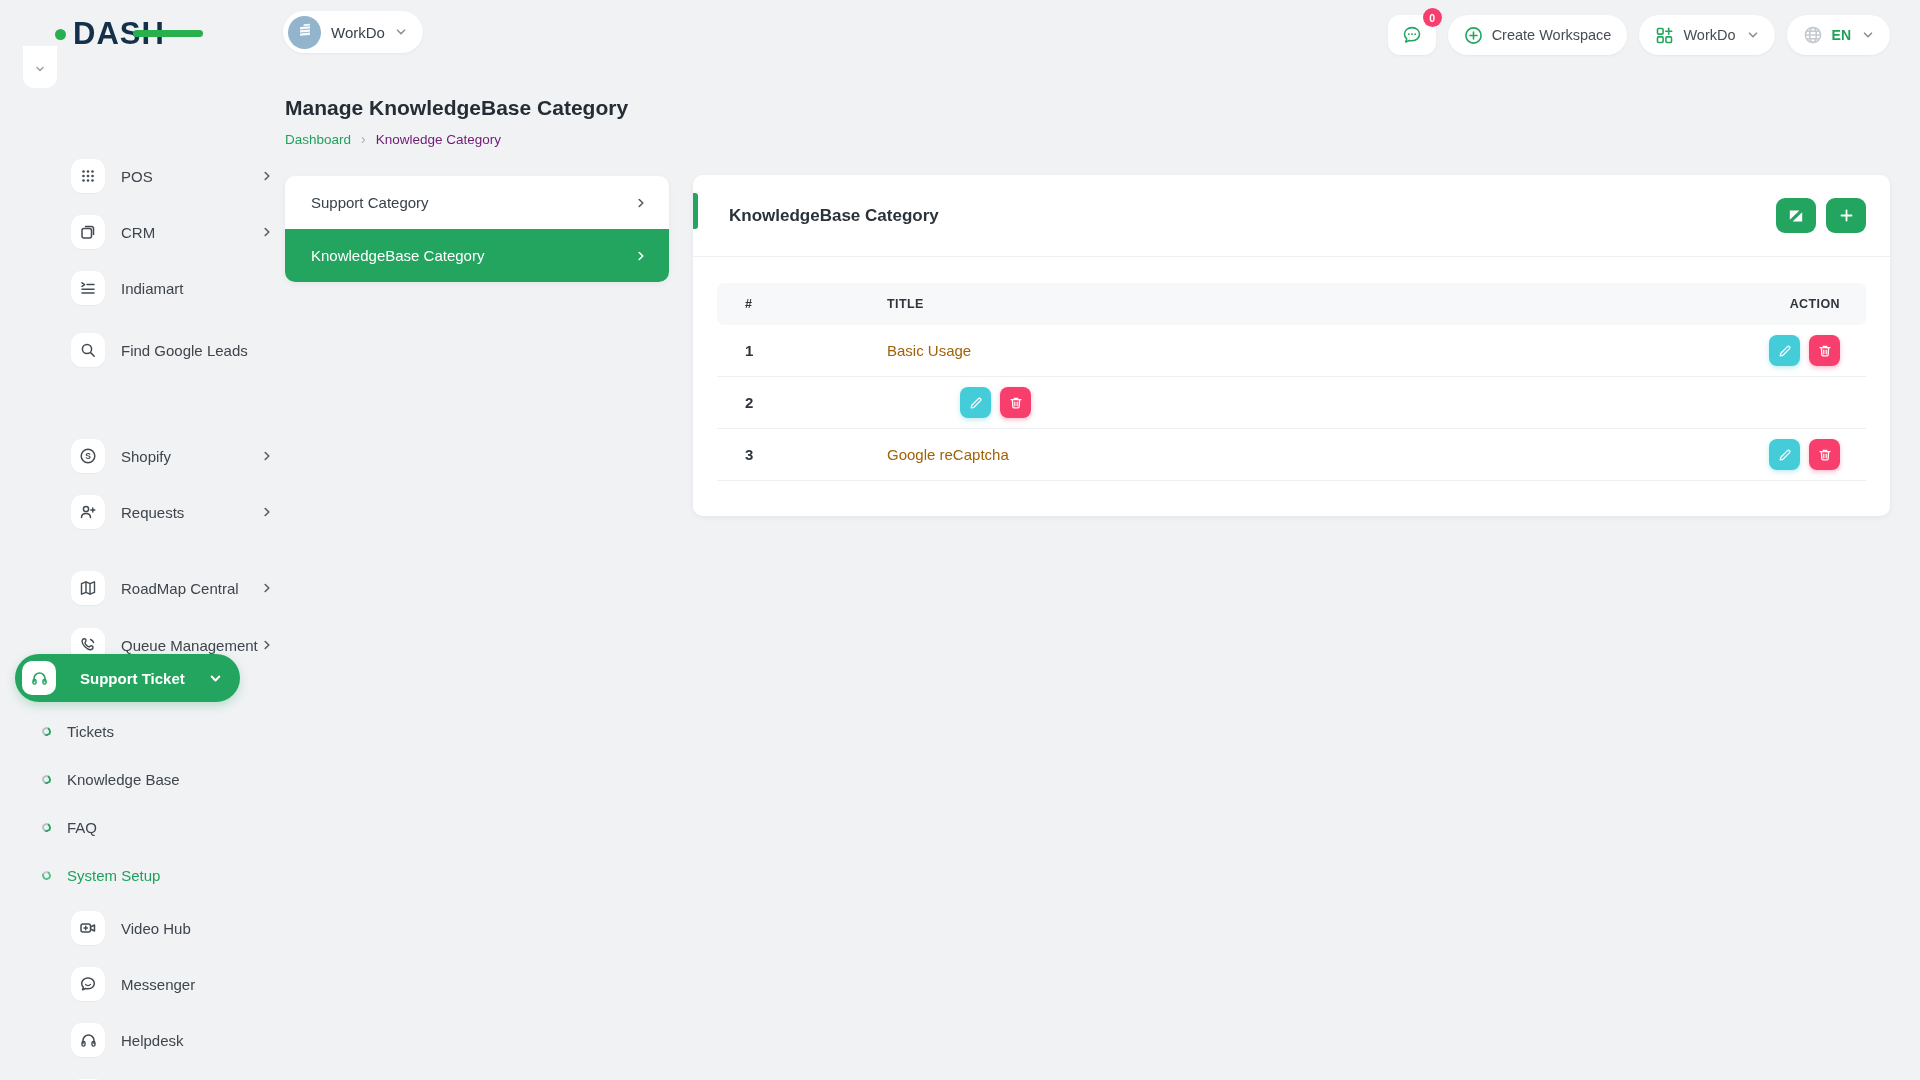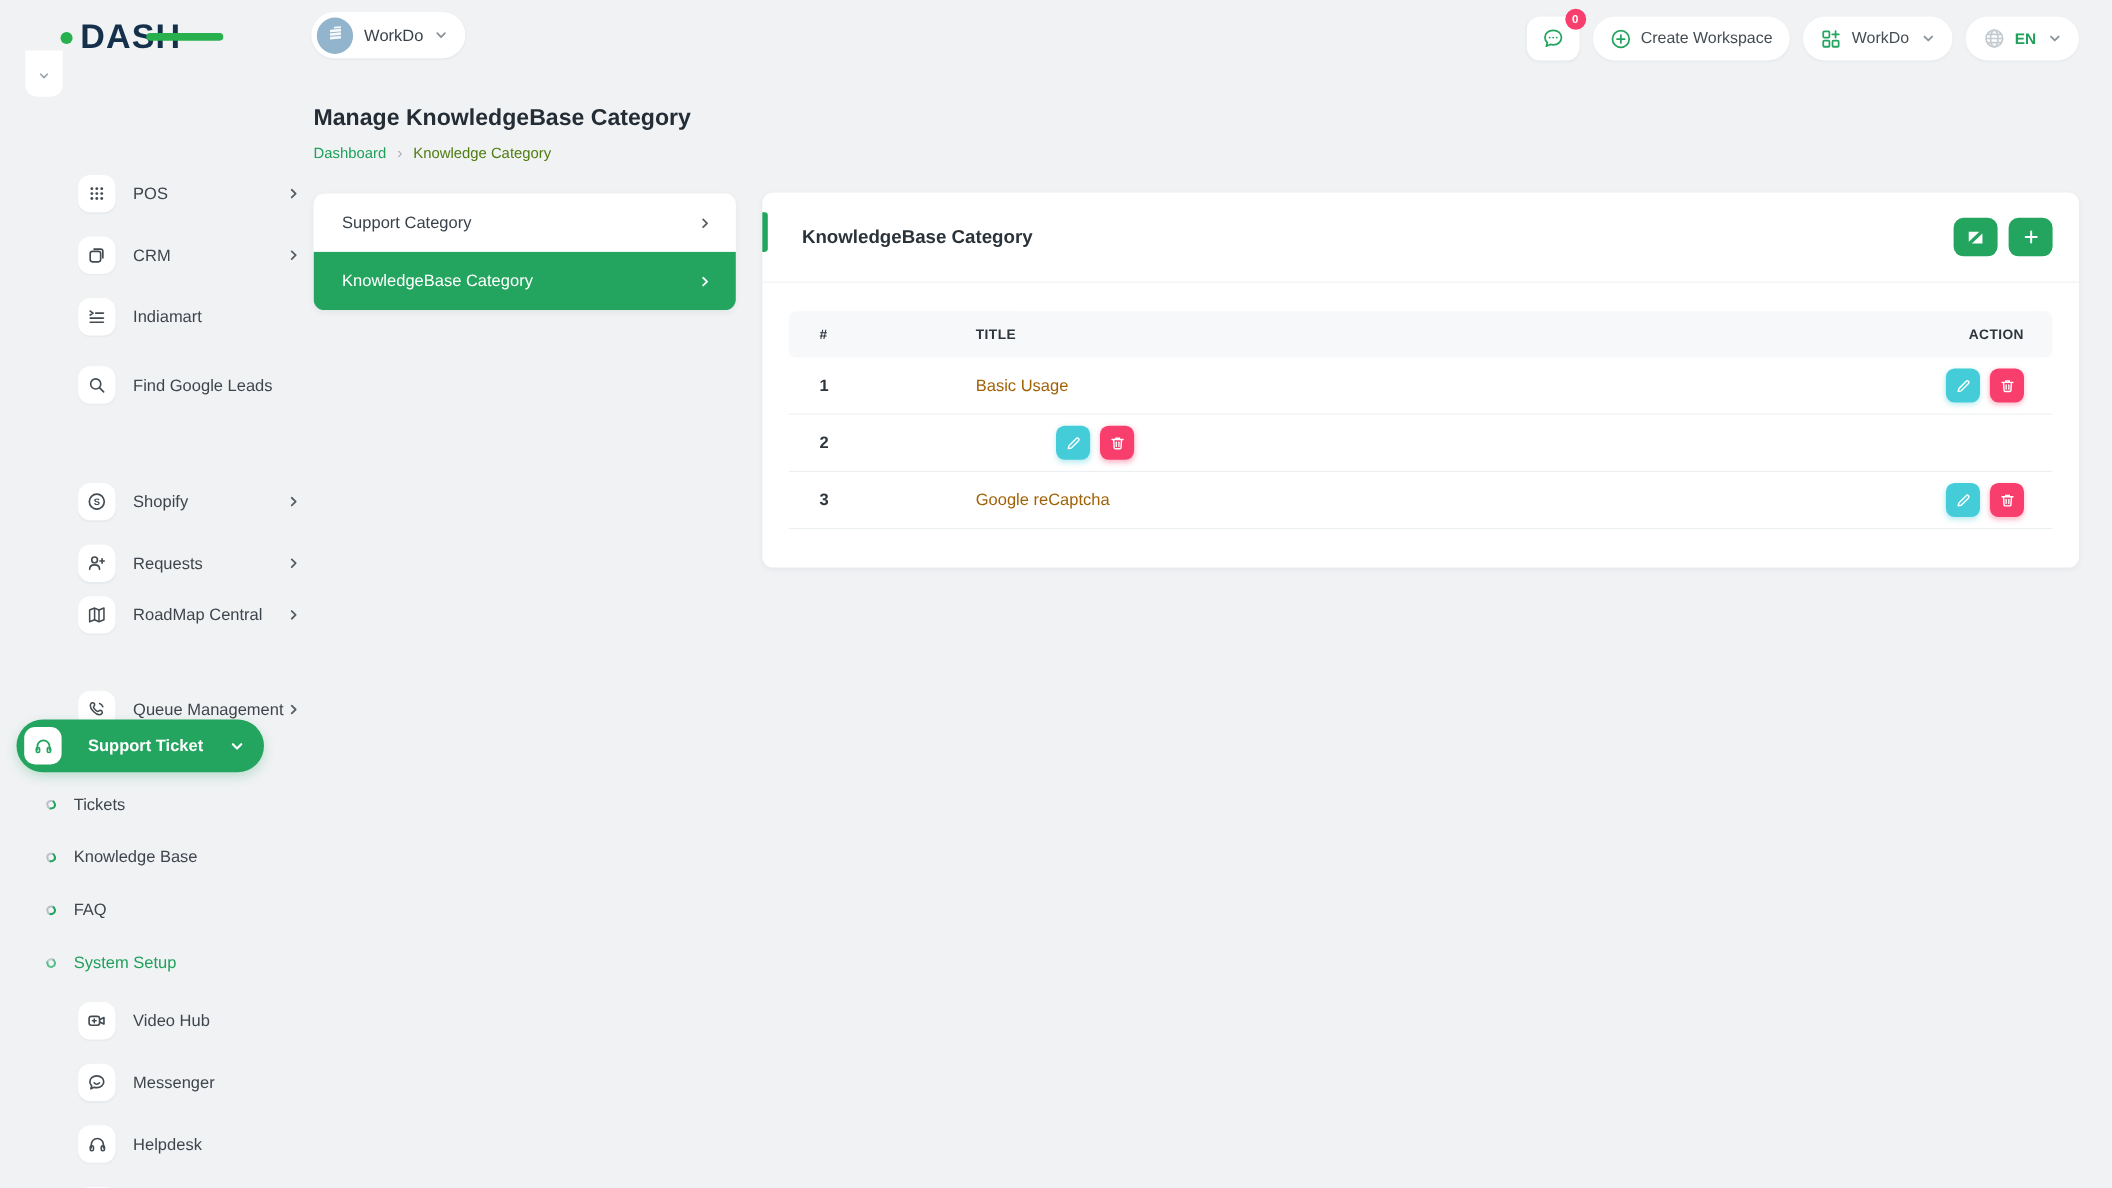--- a/index.html
+++ b/index.html
@@ -55,21 +55,21 @@
             transform:rotate(-20deg); }
   .s-sub .s-label { left:67px; }
   .s-sub.sub-active .s-label { color:#1fa15b; }
   .s-sub.sub-active .bullet { border-color:#58c08c; border-top-color:#c2c9cf; }
 
   
   .page-title { position:absolute; left:285px; top:96px; font-size:21px; font-weight:700; color:#242c35; }
   .breadcrumb { position:absolute; left:285px; top:131px; display:flex; align-items:center; gap:10px; font-size:13.5px; }
   .bc-home { color:#1fa15b; cursor:pointer; }
   .bc-sep { color:#a9b0b6; font-size:14px; }
-  .bc-cur { color:#4d7c0f; }
+  .bc-cur { color:#701a75; }
 
   
   .cat-card { position:absolute; left:285px; top:176px; width:384px; border-radius:10px; background:#fff;
               box-shadow:0 2px 6px rgba(25,39,52,.05); overflow:hidden; }
   .cat-row { height:53px; display:flex; align-items:center; padding:0 22px 0 26px; font-size:15px; color:#39424a; cursor:pointer; }
   .cat-row .row-chev { margin-left:auto; color:#555d63; }
   .cat-row.active { background:#23a55f; color:#fff; }
   .cat-row.active .row-chev { color:#fff; }
 
   
@@ -268,21 +268,21 @@
           </svg>
       </span>
       <span class="s-label">Requests</span>
       <span class="chev">
           <svg width="12" height="12" viewBox="0 0 12 12">
             <polyline points="4.2,2.5 7.8,6 4.2,9.5" fill="none" stroke="#555d63" stroke-width="1.6" stroke-linecap="round" stroke-linejoin="round"></polyline>
           </svg>
         </span>
     </div>
 
-    <div class="s-item" style="top:485px">
+    <div class="s-item" style="top:514px">
       <span class="ibox">
         <svg width="18" height="18" viewBox="0 0 18 18">
             <path d="M2.5 4.6 L7 2.8 L11 4.6 L15.5 2.8 V13.4 L11 15.2 L7 13.4 L2.5 15.2 Z" fill="none" stroke="#434b52" stroke-width="1.4" stroke-linejoin="round"></path>
             <line x1="7" y1="2.8" x2="7" y2="13.4" stroke="#434b52" stroke-width="1.4"></line>
             <line x1="11" y1="4.6" x2="11" y2="15.2" stroke="#434b52" stroke-width="1.4"></line>
           </svg>
       </span>
       <span class="s-label">RoadMap Central</span>
       <span class="chev">
           <svg width="12" height="12" viewBox="0 0 12 12">

